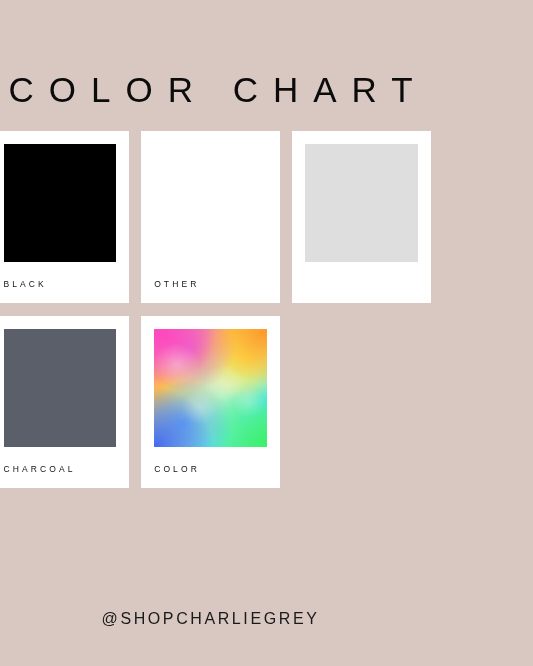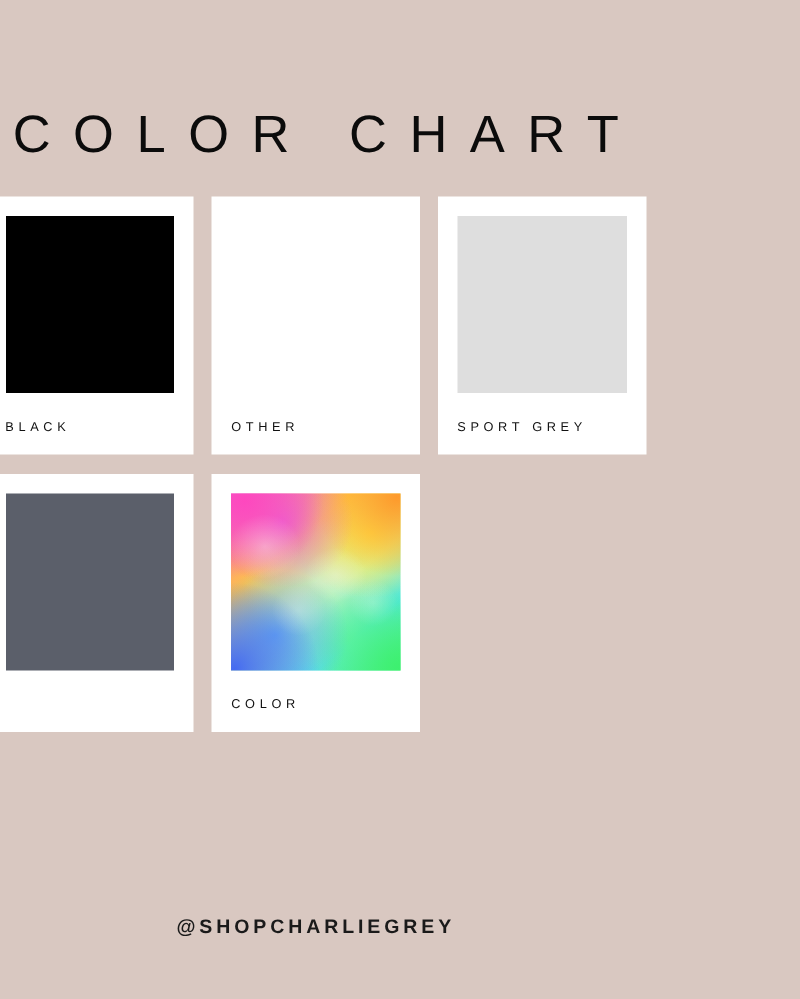--- a/index.html
+++ b/index.html
@@ -99,25 +99,24 @@
     pointer-events:none;
   }
 
   
   .handle {
     position:absolute;
     left:0;
     right:0;
     top:610px;
     text-align:center;
-    font-size:13px;
+    font-size:16px;
     letter-spacing:2.6px;
     color:#1a1a1a;
     white-space:nowrap;
-    font-weight:bold;
   }
 </style>
 </head>
 <body>
 
 <div class="poster">
 
   <h1 class="title">COLOR CHART</h1>
 
   <div class="grid">
@@ -127,26 +126,26 @@
       <div class="card-label">BLACK</div>
     </div>
 
     <div class="card">
       <div class="swatch" style="background:#ffffff"></div>
       <div class="card-label">OTHER</div>
     </div>
 
     <div class="card">
       <div class="swatch" style="background:#dedede"></div>
-      <div class="card-label">SPORT GREY</div>
     </div>
 
 
     <div class="card">
       <div class="swatch" style="background:#5b5f6a"></div>
+      <div class="card-label">CHARCOAL</div>
     </div>
 
     <div class="card">
       <div class="swatch swatch-gradient"></div>
       <div class="card-label">COLOR</div>
     </div>
 
   </div>
 
   <div class="handle">@SHOPCHARLIEGREY</div>

